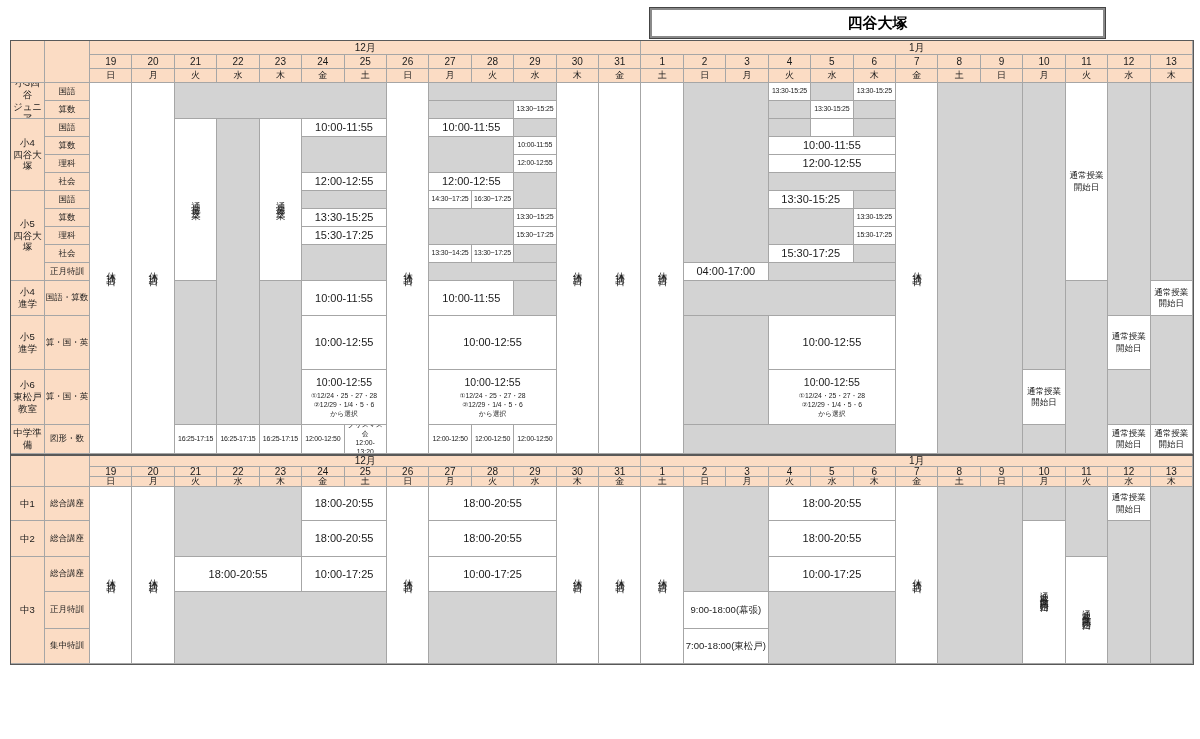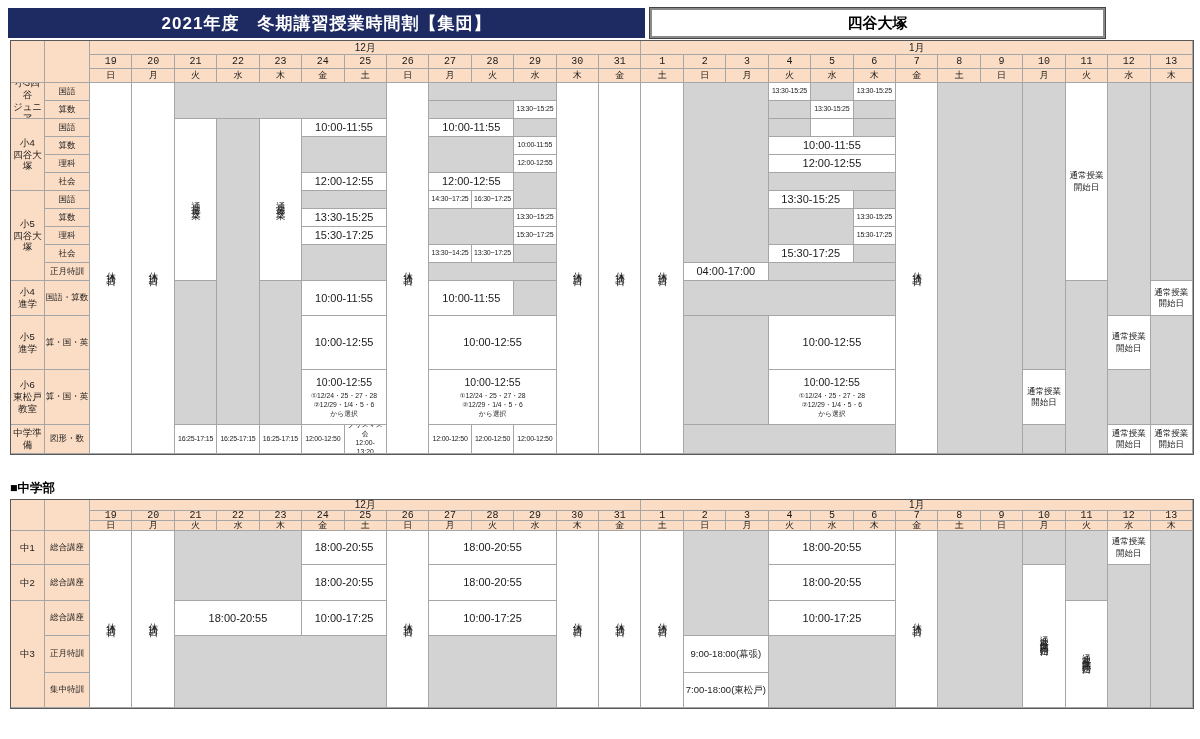--- a/index.html
+++ b/index.html
@@ -33,41 +33,40 @@
   .cell{
     border-right:1px solid var(--line,#a6a6a6);
     border-bottom:1px solid var(--line,#a6a6a6);
     display:flex;align-items:center;justify-content:center;
     text-align:center;overflow:hidden;background:#fff;
     box-sizing:border-box;line-height:1.15;
   }
   .peach{background:var(--peach,#fbdcc4);}
   .gray{background:var(--gray,#d3d3d3);}
   .month{font-size:10px;}
-  .date{font-size:10px;font-family:Liberation Mono, monospace;}
+  .date{font-size:10px;}
   .dow{font-size:9px;}
   .glabel{font-size:9.5px;line-height:1.25;white-space:pre-line;}
   .slabel{font-size:8.5px;letter-spacing:0;}
   .t{font-size:11px;white-space:nowrap;}
   .t.fit{font-size:9.5px;}
   .s{font-size:7px;white-space:nowrap;letter-spacing:-0.2px;}
   .v{writing-mode:vertical-rl;text-orientation:upright;font-size:9.5px;letter-spacing:3px;}
   .v.long{letter-spacing:2px;font-size:9px;}
   .h2{font-size:8.5px;line-height:1.35;flex-direction:column;}
   .n{flex-direction:column;justify-content:center;}
   .n .l0{font-size:10.5px;margin-bottom:3px;}
   .n .lx{font-size:6.8px;line-height:1.35;}
   .x{flex-direction:column;}
   .x div{font-size:6.8px;line-height:1.3;}
 </style>
 </head>
 <body style="--navy: #1e2b63; --peach: #fbdcc4; --gray: #d3d3d3; --line: #a6a6a6;">
 
 <div class="topbar">
-  <div class="title-bar">2021年度　冬期講習授業時間割【集団】</div>
   <div class="classroom-box">四谷大塚</div>
 </div>
 
 <div id="tables-mount">
     <div class="grid" style="grid-template-columns: 34px 45px repeat(26, 1fr); grid-template-rows: 14px 14px 14px 18px 18px 18px 18px 18px 18px 18px 18px 18px 18px 18px 35px 54px 55px 29px;">
       <div class="cell peach" style="grid-area: 1 / 1 / 4 / 2;"></div>
       <div class="cell peach" style="grid-area: 1 / 2 / 4 / 3;"></div>
       <div class="cell peach month" style="grid-area: 1 / 3 / 2 / 16;">12月</div>
       <div class="cell peach month" style="grid-area: 1 / 16 / 2 / 29;">1月</div>
       <div class="cell peach date" style="grid-area: 2 / 3 / 3 / 4;">19</div>
@@ -276,21 +275,20 @@
       <div class="cell h2" style="grid-area: 15 / 28 / 16 / 29;">
         <div>通常授業</div>
         <div>開始日</div>
       </div>
       <div class="cell gray" style="grid-area: 16 / 28 / 18 / 29;"></div>
       <div class="cell h2" style="grid-area: 18 / 28 / 19 / 29;">
         <div>通常授業</div>
         <div>開始日</div>
       </div>
     </div>
-    <div class="section-title sec2">■中学部</div>
     <div class="grid" style="grid-template-columns: 34px 45px repeat(26, 1fr); grid-template-rows: 11px 10px 10px 34px 36px 35px 37px 35px;">
       <div class="cell peach" style="grid-area: 1 / 1 / 4 / 2;"></div>
       <div class="cell peach" style="grid-area: 1 / 2 / 4 / 3;"></div>
       <div class="cell peach month" style="grid-area: 1 / 3 / 2 / 16;">12月</div>
       <div class="cell peach month" style="grid-area: 1 / 16 / 2 / 29;">1月</div>
       <div class="cell peach date" style="grid-area: 2 / 3 / 3 / 4;">19</div>
       <div class="cell peach date" style="grid-area: 2 / 4 / 3 / 5;">20</div>
       <div class="cell peach date" style="grid-area: 2 / 5 / 3 / 6;">21</div>
       <div class="cell peach date" style="grid-area: 2 / 6 / 3 / 7;">22</div>
       <div class="cell peach date" style="grid-area: 2 / 7 / 3 / 8;">23</div>

